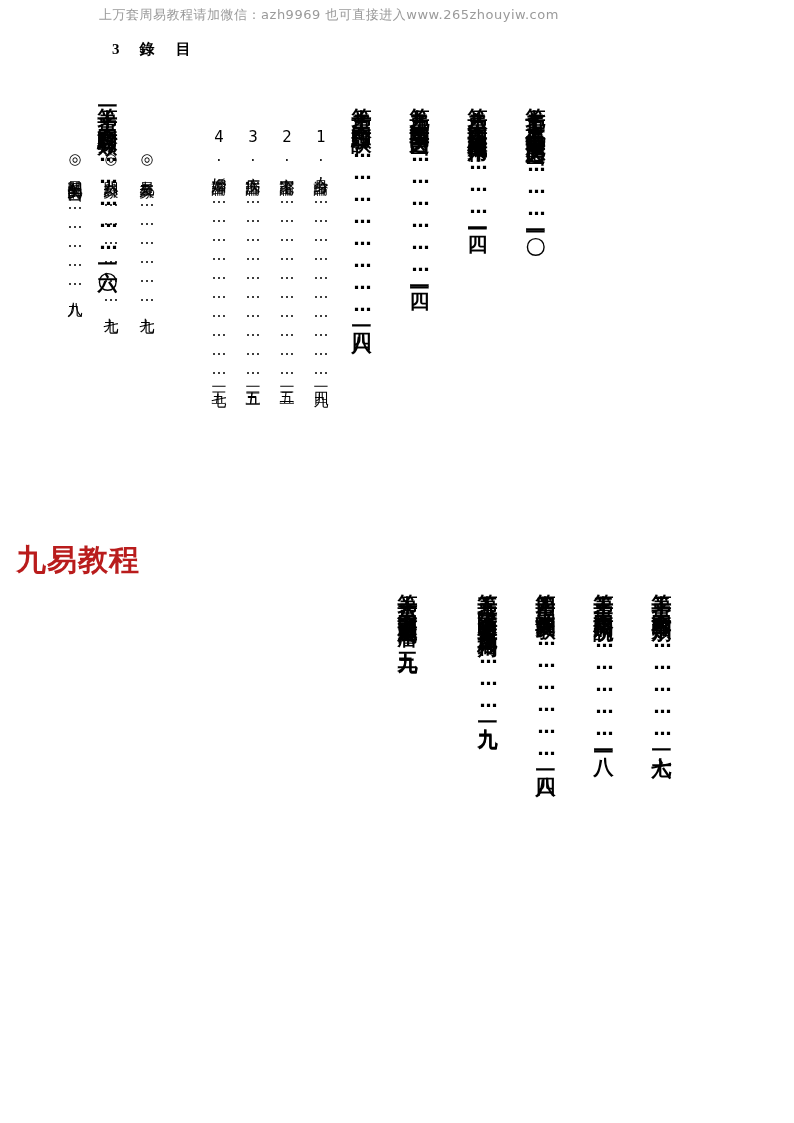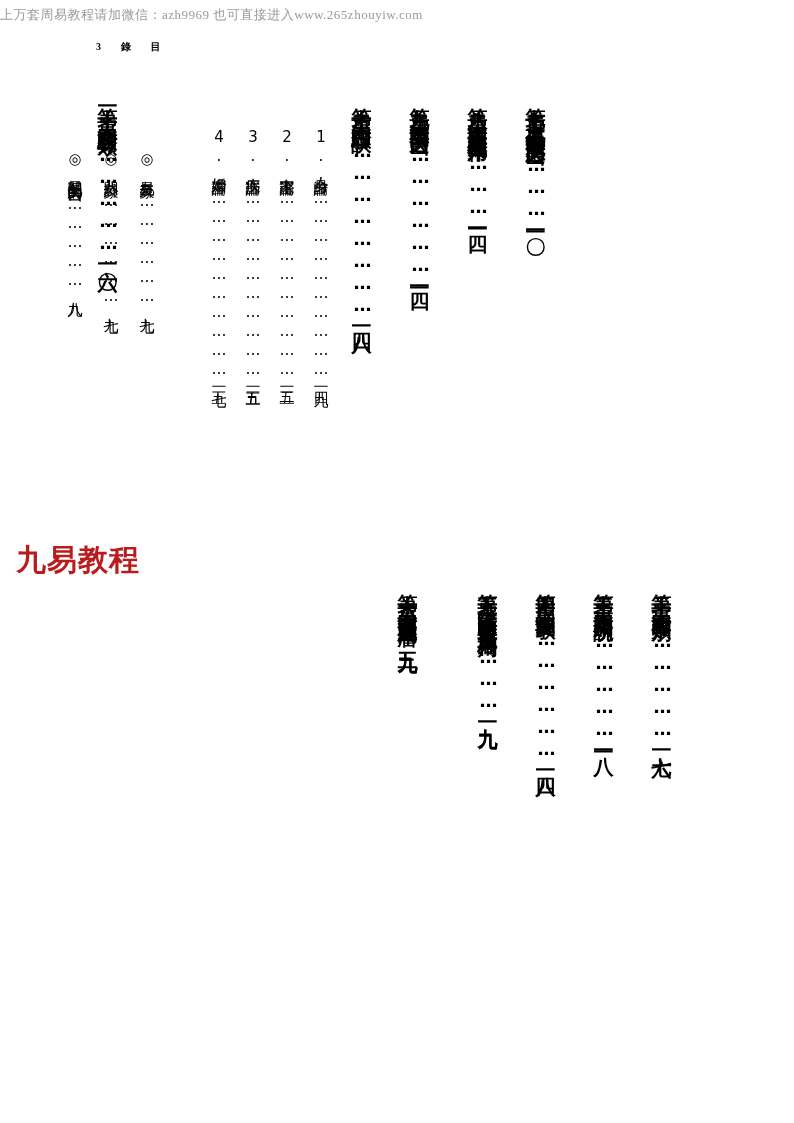--- a/index.html
+++ b/index.html
@@ -18,31 +18,31 @@
   .page {
     position: relative;
     width: 794px;
     height: 1123px;
   }
   .watermark-top {
     position: absolute;
     top: 6px;
     left: 0;
     width: 658px;
+    text-align: center;
     font-size: 13px;
     color: #9a9a9a;
     letter-spacing: 0.5px;
     white-space: nowrap;
-    font-family: Liberation Serif, serif;
   }
   .header-line {
     position: absolute;
     top: 40px;
-    left: 96px;
-    font-size: 10px;
+    left: 112px;
+    font-size: 15px;
     font-weight: bold;
     letter-spacing: 2px;
   }
   .header-line .pgnum {
     margin-right: 18px;
     font-family: "Liberation Serif", serif;
   }
   .header-line .label {
     letter-spacing: 8px;
   }

